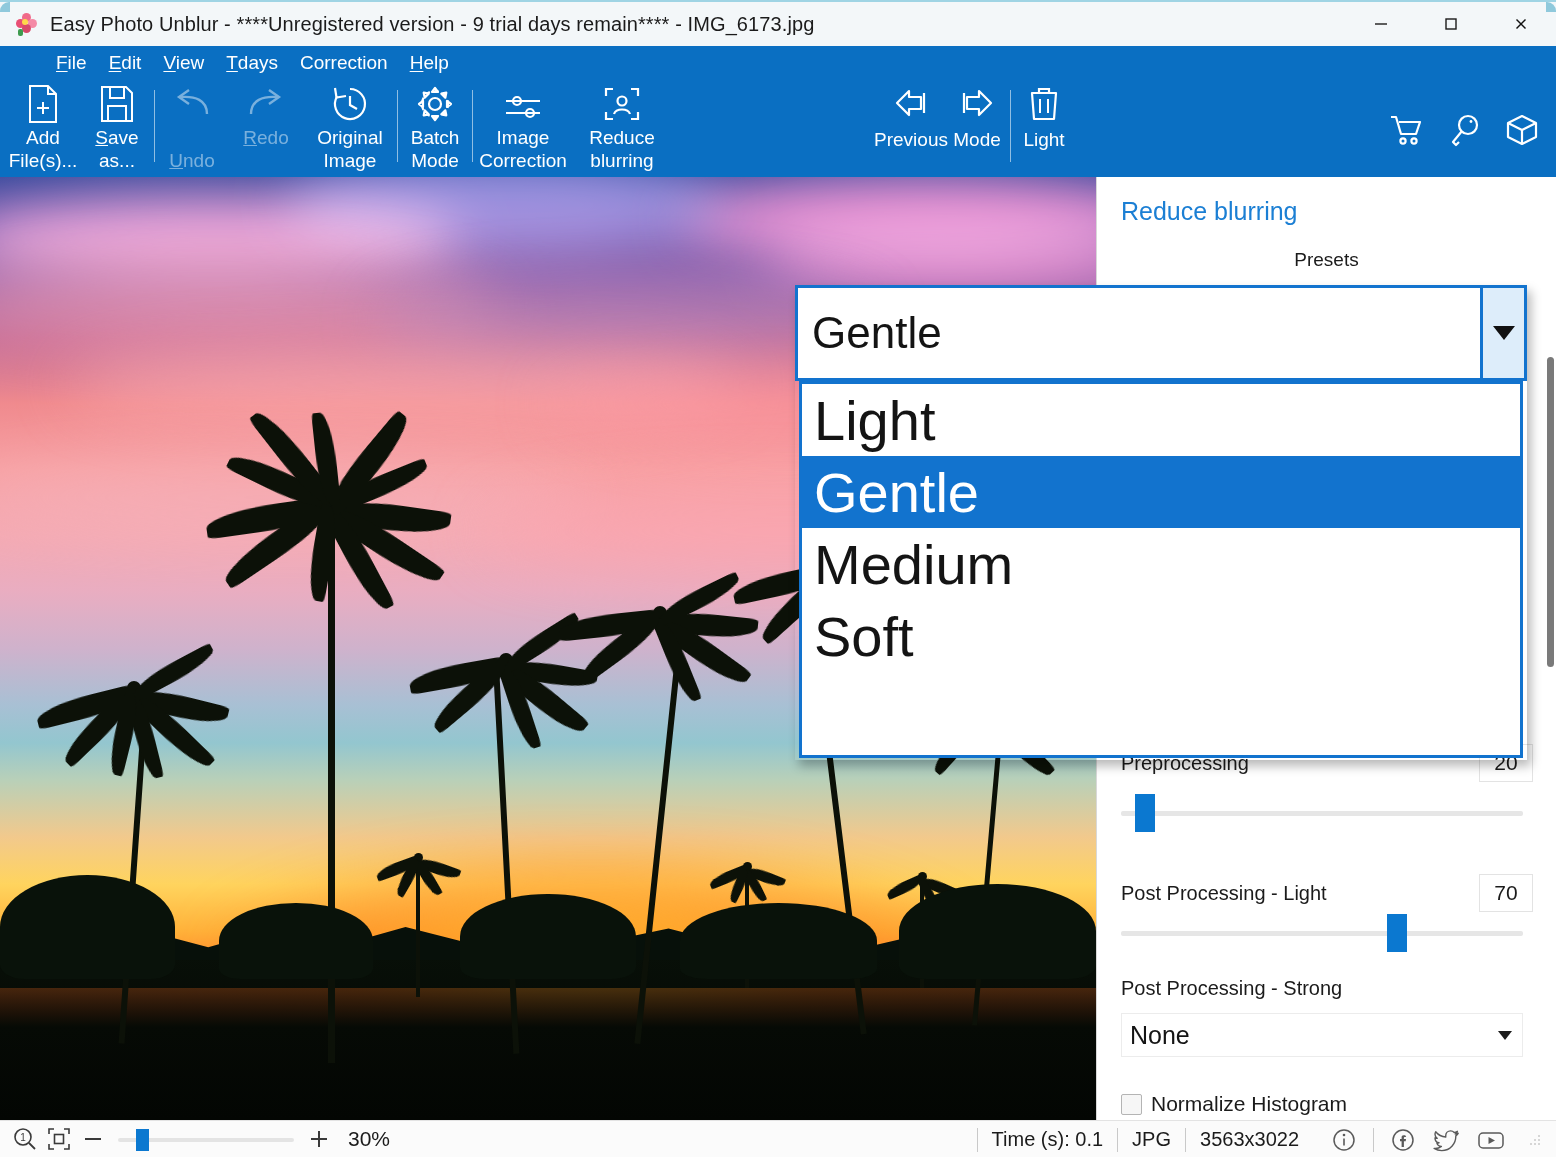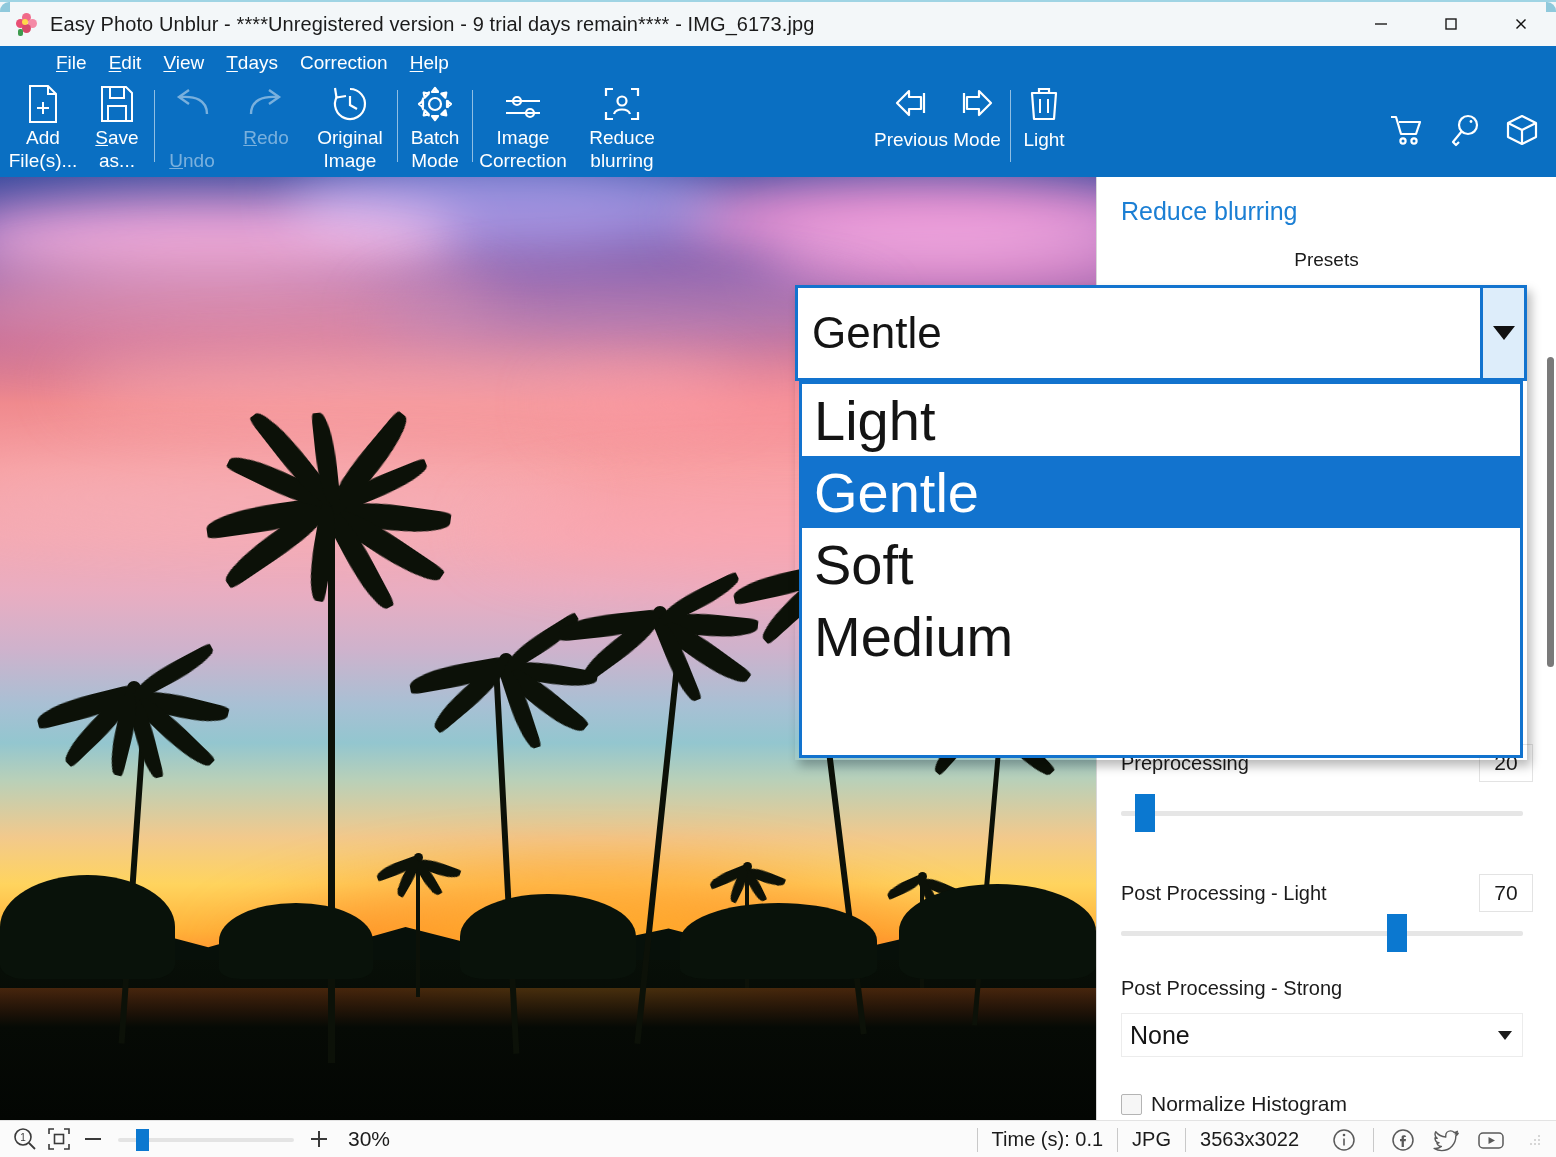--- a/index.html
+++ b/index.html
@@ -682,22 +682,22 @@
       <div class="pc-val">Gentle</div>
       <div class="pc-arrowbox">
         <svg width="22" height="14" viewBox="0 0 22 14">
             <polygon points="0,0 22,0 11,14" fill="#111111"></polygon>
           </svg>
       </div>
     </div>
     <div id="preset-list">
       <div class="preset-opt">Light</div>
       <div class="preset-opt sel">Gentle</div>
+      <div class="preset-opt">Medium</div>
       <div class="preset-opt">Soft</div>
-      <div class="preset-opt">Medium</div>
     </div>
   </div>
 
   <div id="statusbar">
     <div id="zoom-controls">
       <div class="sb-ico">
         <svg width="26" height="26" viewBox="0 0 26 26">
           <circle cx="11" cy="11" r="8" fill="none" stroke="#3a3a3a" stroke-width="1.6"></circle>
           <line x1="17" y1="17" x2="23" y2="23" stroke="#3a3a3a" stroke-width="1.8"></line>
           <text x="11" y="15" font-size="10" text-anchor="middle" fill="#3a3a3a" font-family="Liberation Sans, sans-serif">1</text>

